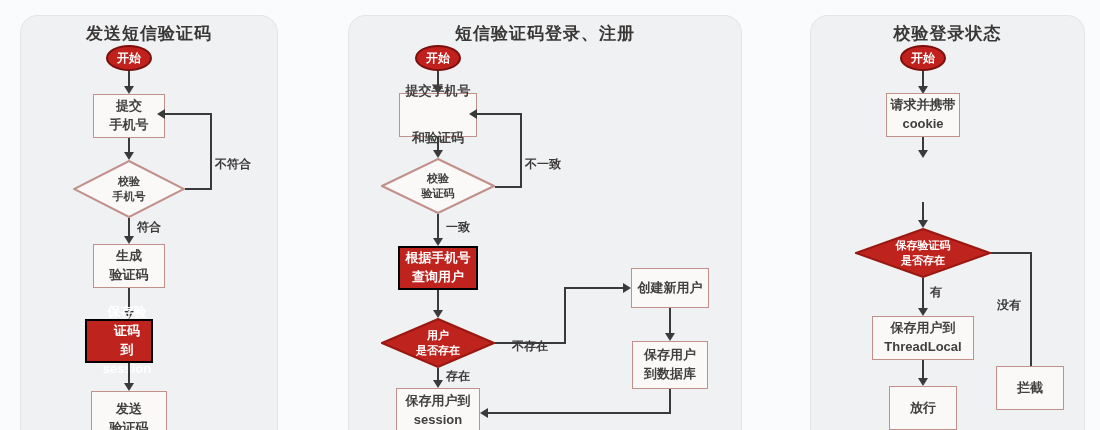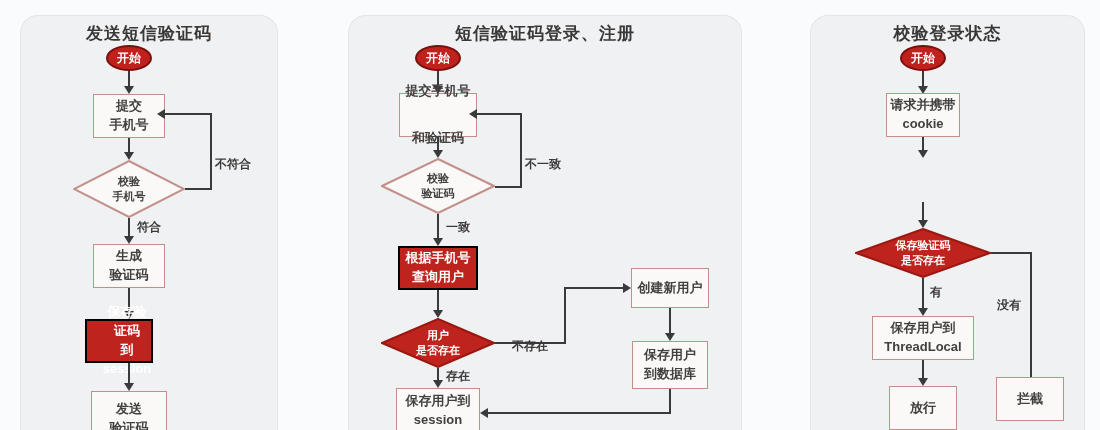--- a/index.html
+++ b/index.html
@@ -249,18 +249,18 @@
 
     <div class="node" style="left:78px;top:370px;width:68px;height:44px;">
       <span>放行</span>
     </div>
 
     <div class="hl" style="left:180px;top:236px;width:40px;"></div>
     <div class="vl" style="left:219px;top:236px;height:126px;"></div>
     <div class="ah-down" style="left:215px;top:361px;"></div>
     <div class="lbl" style="left:186px;top:281px;">没有</div>
 
-    <div class="node" style="left:185px;top:361px;width:68px;height:44px;">
+    <div class="node" style="left:185px;top:350px;width:68px;height:44px;">
       <span>拦截</span>
     </div>
   </section>
 
 </div>
 
 </body></html>

